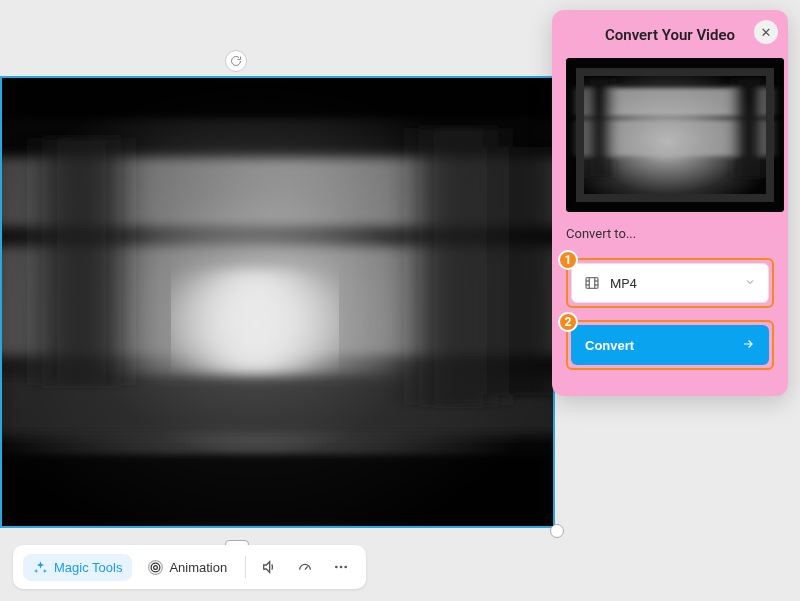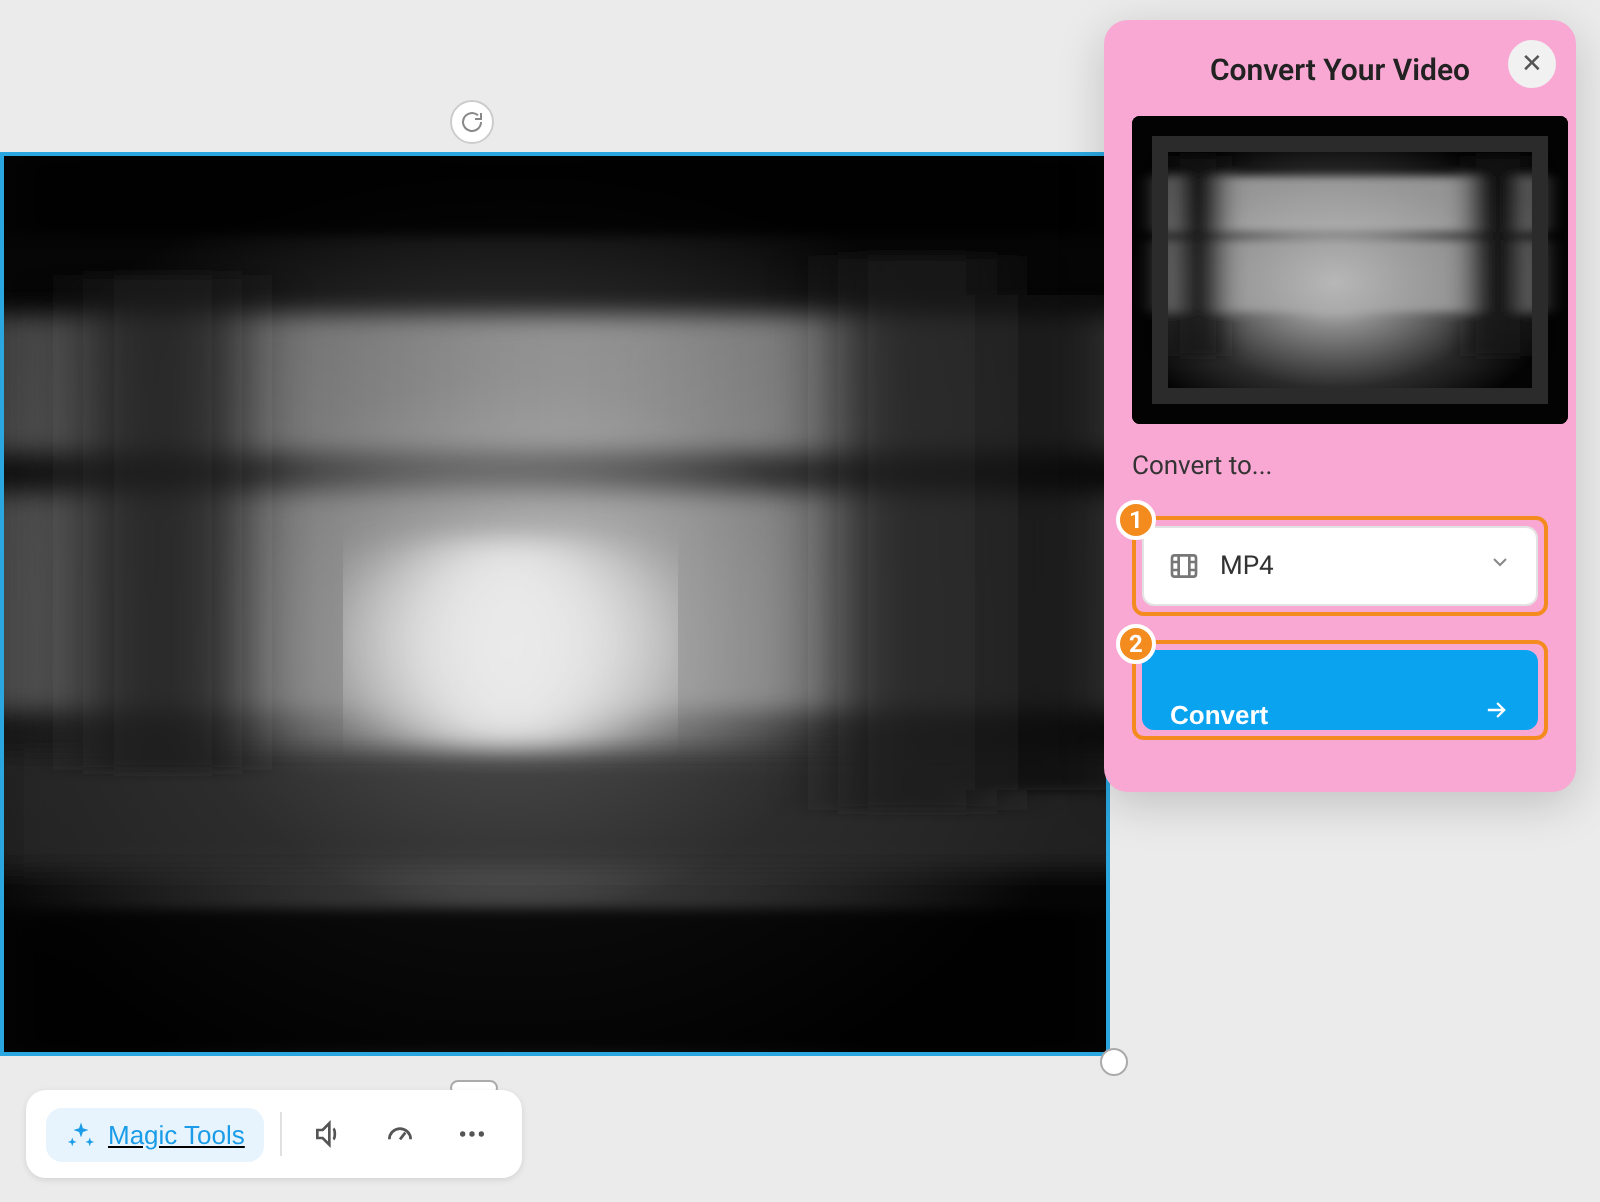--- a/index.html
+++ b/index.html
@@ -56,21 +56,20 @@
     bottom: 12px;
     left: 13px;
     height: 44px;
     display:flex;
     align-items:center;
     gap: 6px;
     background:#fff;
     border-radius: 10px;
     padding: 4px 10px;
     box-shadow: 0 1px 3px rgba(0,0,0,.1);
-    text-decoration: underline;
   }
   .toolbar .btn {
     display:flex;
     align-items:center;
     gap:6px;
     padding: 6px 10px;
     border-radius: 8px;
     font-size: 13px;
     color:#333;
     cursor:pointer;
@@ -167,21 +166,21 @@
     border-radius:6px;
     background:#fff;
     font-size:13px;
     color:#333;
     cursor:pointer;
     justify-content:flex-start;
   }
   .format-select .chev { margin-left:auto; color:#888; }
   .convert-btn {
     display:flex;
-    align-items:flex-end;
+    align-items:center;
     justify-content:space-between;
     height:40px;
     padding:0 14px;
     background:#0aa3f0;
     color:#fff;
     border:none;
     border-radius:6px;
     width:100%;
     font-size:13px;
     font-weight:600;
@@ -257,20 +256,28 @@
   <div class="resize-handle"></div>
   <div class="resize-handle top"></div>
 
   <div class="toolbar">
     <button class="btn active">
       <svg width="15" height="15" viewBox="0 0 24 24" fill="currentColor">
           <path d="M12 2l1.5 4.5L18 8l-4.5 1.5L12 14l-1.5-4.5L6 8l4.5-1.5L12 2zM19 14l.9 2.6L22.5 17.5l-2.6.9L19 21l-.9-2.6L15.5 17.5l2.6-.9L19 14zM5 14l.9 2.6L8.5 17.5l-2.6.9L5 21l-.9-2.6L1.5 17.5l2.6-.9L5 14z"></path>
         </svg>
       <span>Magic Tools</span>
     </button>
+    <button class="btn">
+      <svg width="15" height="15" viewBox="0 0 24 24" fill="none" stroke="currentColor" stroke-width="2">
+          <circle cx="12" cy="12" r="3"></circle>
+          <circle cx="12" cy="12" r="7"></circle>
+          <circle cx="12" cy="12" r="11" opacity="0.4"></circle>
+        </svg>
+      <span>Animation</span>
+    </button>
     <div class="sep"></div>
     <div class="iconbtn">
       <svg width="16" height="16" viewBox="0 0 24 24" fill="none" stroke="currentColor" stroke-width="2">
           <path d="M4 9v6h4l5 5V4L8 9H4z"></path>
           <path d="M16 8c1.5 1 1.5 7 0 8"></path>
         </svg>
     </div>
     <div class="iconbtn">
       <svg width="16" height="16" viewBox="0 0 24 24" fill="none" stroke="currentColor" stroke-width="2">
           <path d="M4 16a8 8 0 0 1 16 0"></path>

